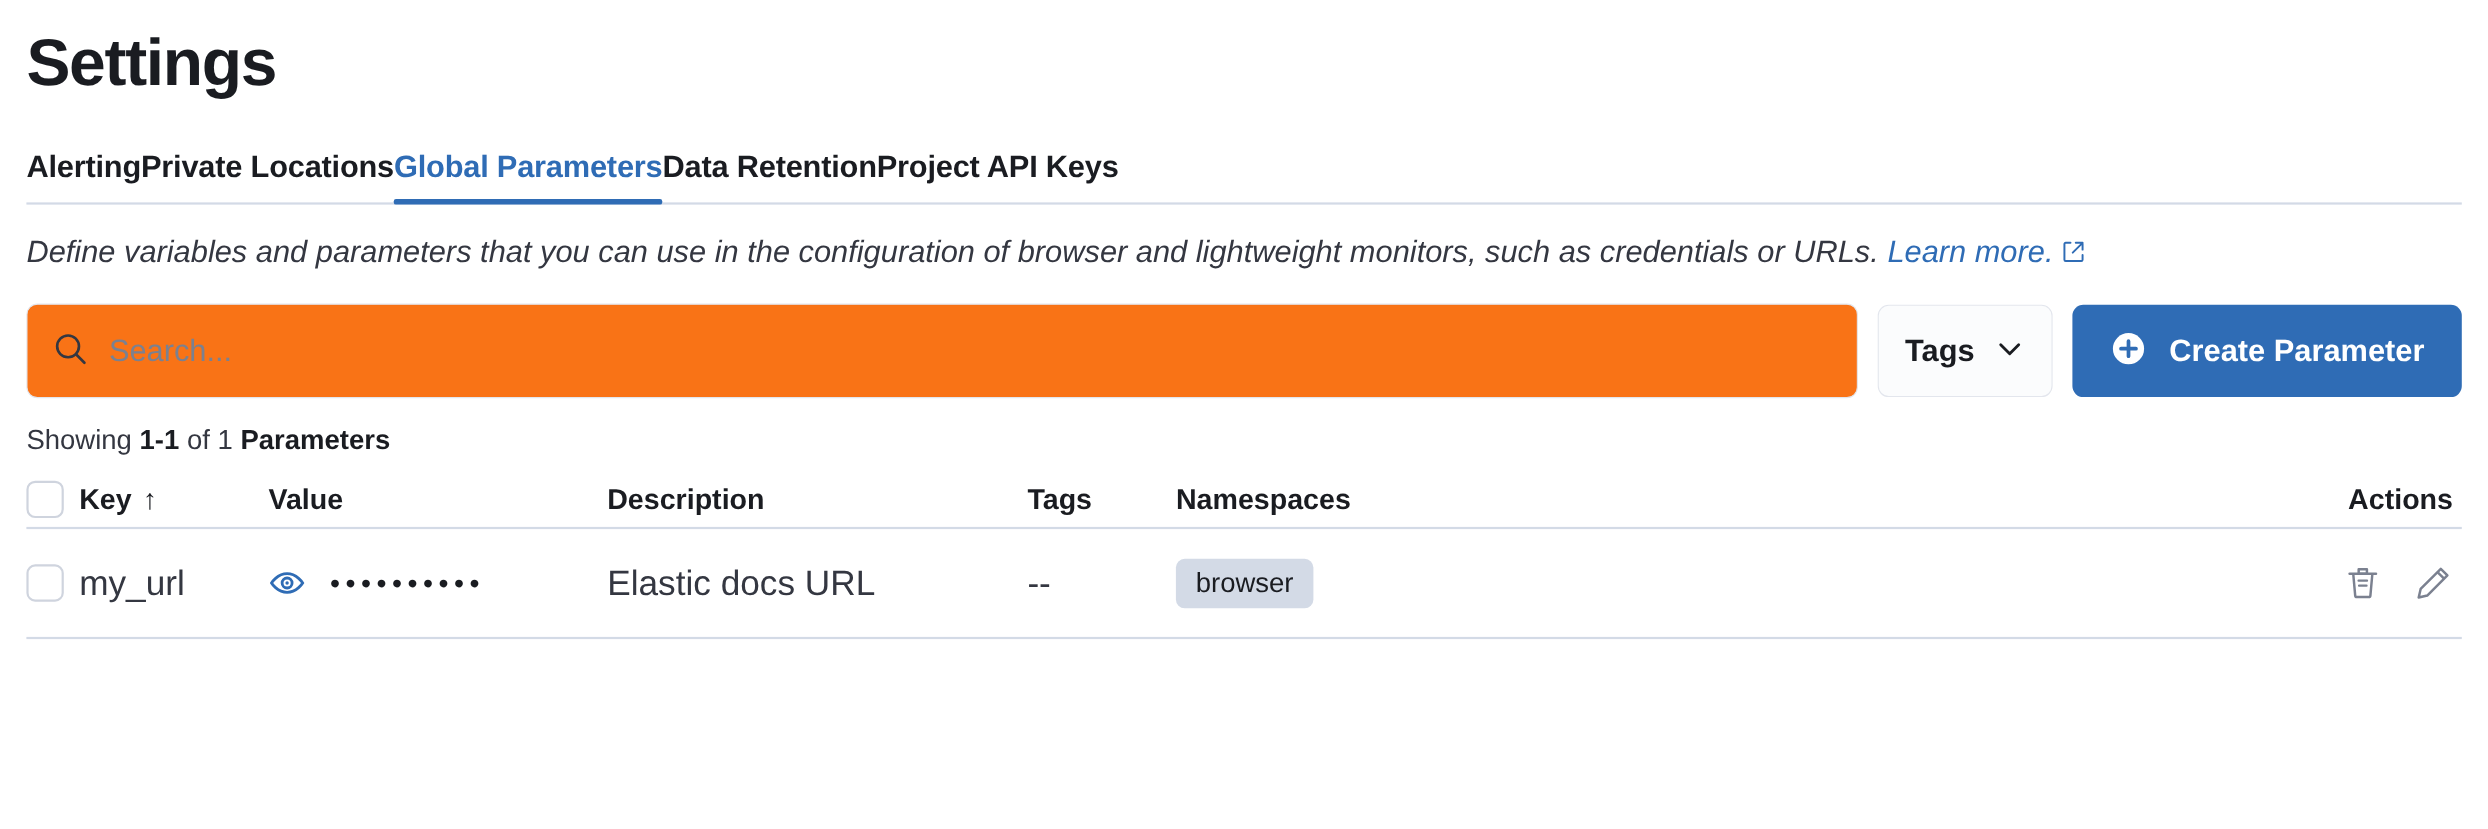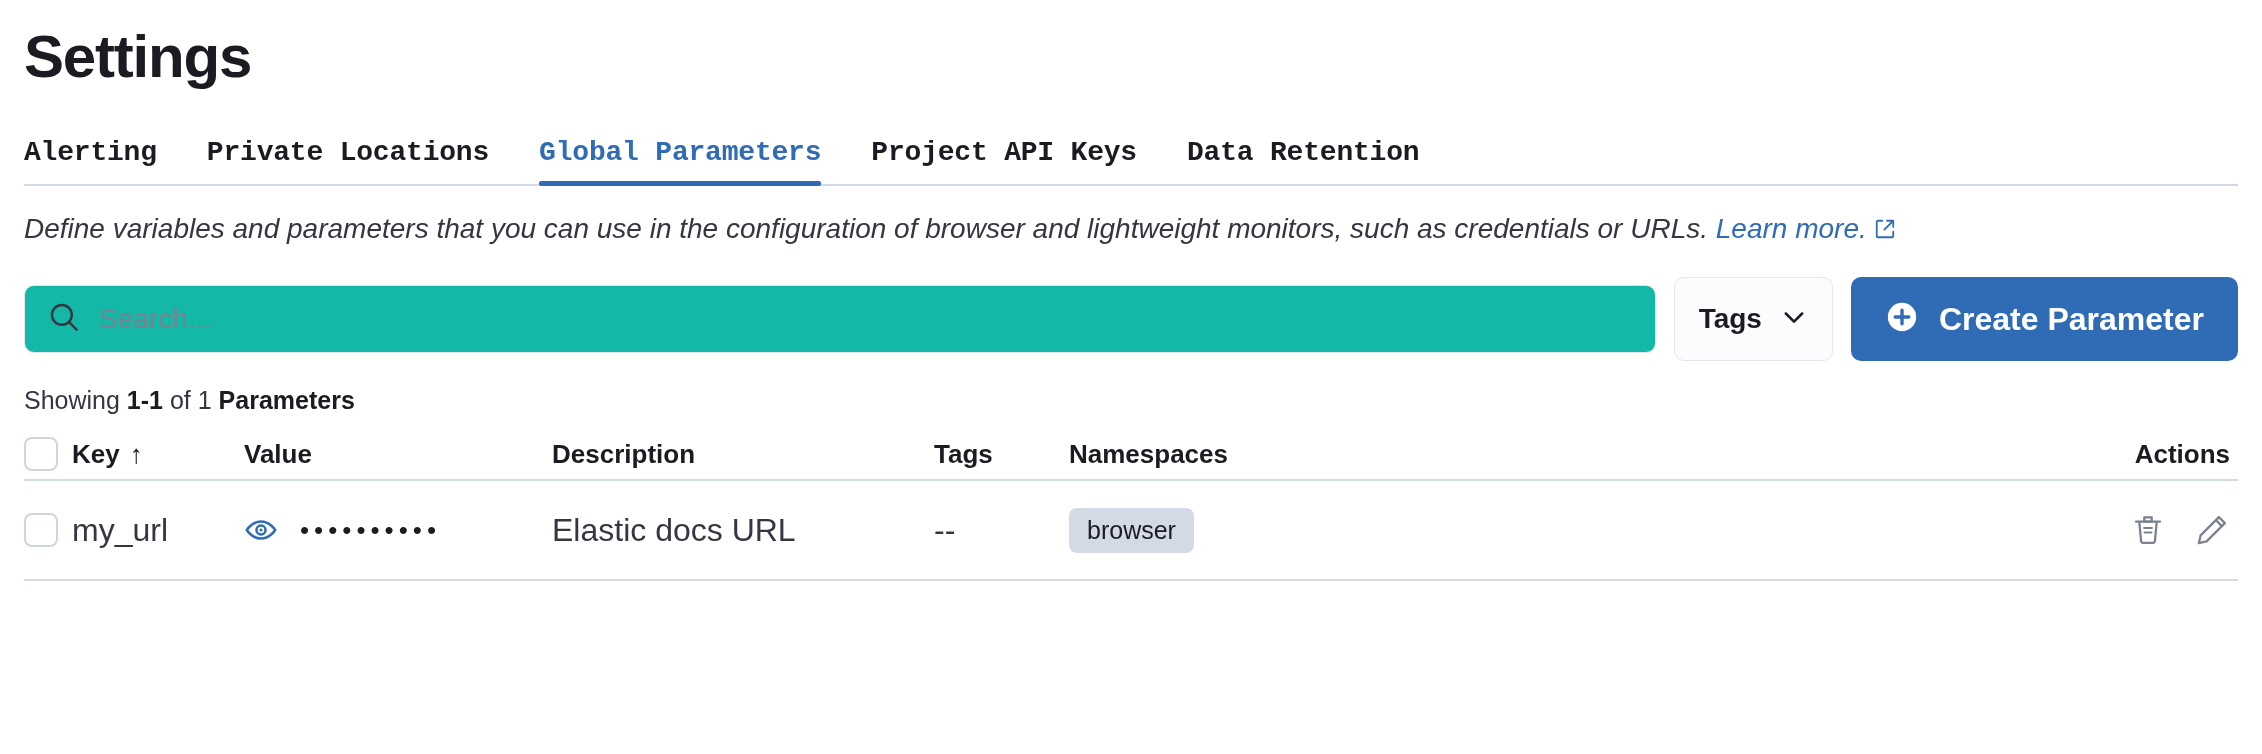--- a/index.html
+++ b/index.html
@@ -20,25 +20,23 @@
     letter-spacing: -1.2px;
     color: #1a1c21;
     padding-top: 18px;
     line-height: 1.1;
   }
 
   
   .tabs {
     display: flex;
     align-items: flex-end;
-    gap: 50px;
     margin-top: 34px;
     border-bottom: 2px solid #d3dae6;
     height: 62px;
-    font-family: Liberation Mono, monospace;
   }
   .tab {
     font-size: 28px;
     font-weight: bold;
     color: #1a1c21;
     padding-bottom: 16px;
     position: relative;
     cursor: pointer;
     white-space: nowrap;
     letter-spacing: -0.2px;
@@ -72,22 +70,22 @@
   
   .controls {
     display: flex;
     align-items: center;
     gap: 18px;
     margin-top: 29px;
     height: 84px;
   }
   .search-box {
     flex: 1 1 auto;
-    height: 68px;
-    background: #14b8a6;
+    height: 86px;
+    background: #f97316;
     border: 1px solid #e3e6ed;
     border-radius: 10px;
     display: flex;
     align-items: center;
     padding: 0 22px;
     gap: 18px;
     box-shadow: 0 1px 0 rgba(0,0,0,0.02) inset;
   }
   .search-input {
     flex: 1;
@@ -120,21 +118,21 @@
     background: #2f6cb5;
     border: none;
     border-radius: 10px;
     display: flex;
     align-items: center;
     gap: 20px;
     padding: 0 34px;
     cursor: pointer;
   }
   .create-btn .label {
-    font-size: 32px;
+    font-size: 28px;
     font-weight: bold;
     color: #ffffff;
     white-space: nowrap;
   }
 
   
   .showing {
     margin-top: 25px;
     font-size: 25px;
     color: #343741;
@@ -189,22 +187,22 @@
 <body>
 
 <div class="page">
 
   <h1 class="page-title">Settings</h1>
 
   <div class="tabs">
     <div class="tab">Alerting</div>
     <div class="tab">Private Locations</div>
     <div class="tab active">Global Parameters</div>
+    <div class="tab">Data Retention</div>
     <div class="tab">Project API Keys</div>
-    <div class="tab">Data Retention</div>
   </div>
 
   <div class="description">
     <span>Define variables and parameters that you can use in the configuration of browser and lightweight monitors, such as credentials or URLs.</span>
     <span class="link">Learn more.</span><span class="ext-icon"><svg width="22" height="22" viewBox="0 0 16 16" fill="none">
           <path d="M6 2H2.8C2.36 2 2 2.36 2 2.8v10.4c0 .44.36.8.8.8h10.4c.44 0 .8-.36.8-.8V10" stroke="#2f6cb5" stroke-width="1.3" stroke-linecap="round"></path>
           <path d="M9.5 2H14v4.5M14 2L7.5 8.5" stroke="#2f6cb5" stroke-width="1.3" stroke-linecap="round" stroke-linejoin="round"></path>
         </svg></span>
   </div>
 

